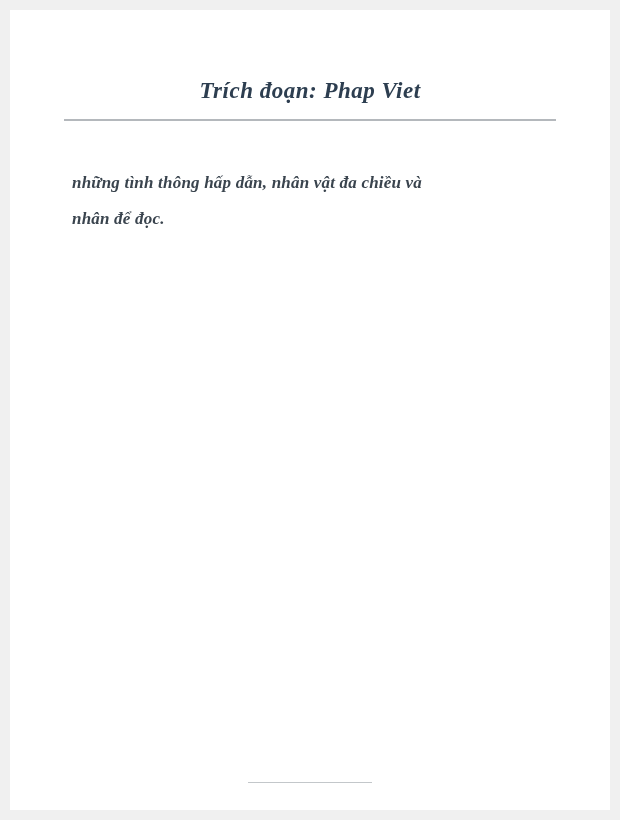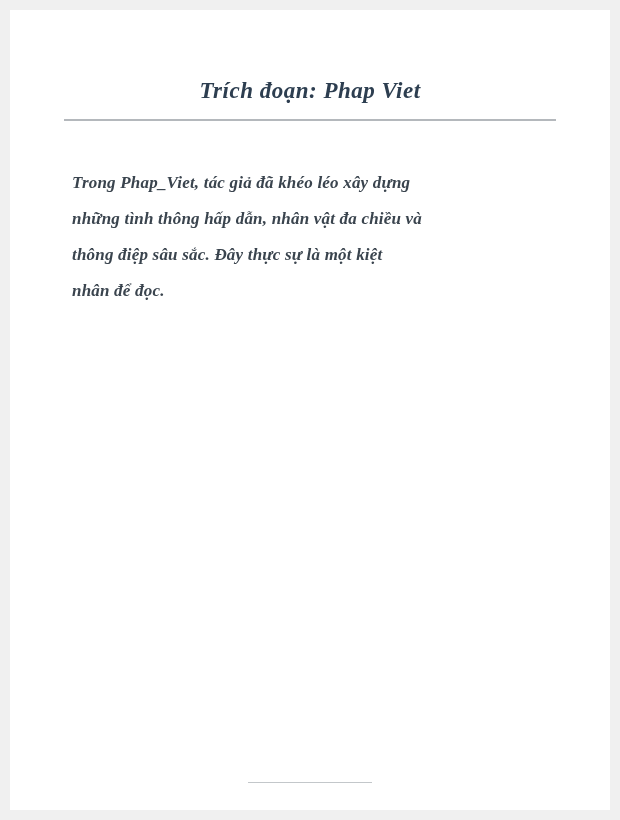--- a/index.html
+++ b/index.html
@@ -81,23 +81,21 @@
 </head>
 <body>
 
 <div class="page">
 
   <h1 class="page-title">Trích đoạn: Phap Viet</h1>
 
   <hr class="title-rule">
 
   <div class="excerpt">
-    <div class="excerpt-line">Trong Phap_Viet, tác giả đã khéo léo xây dựng</div>
     <div class="excerpt-line">những tình thông hấp dẫn, nhân vật đa chiều và</div>
-    <div class="excerpt-line">thông điệp sâu sắc. Đây thực sự là một kiệt</div>
     <div class="excerpt-line">nhân để đọc.</div>
   </div>
 
   <div class="footer">
     <hr class="footer-rule">
   </div>
 
 </div>
 
 </body></html>

